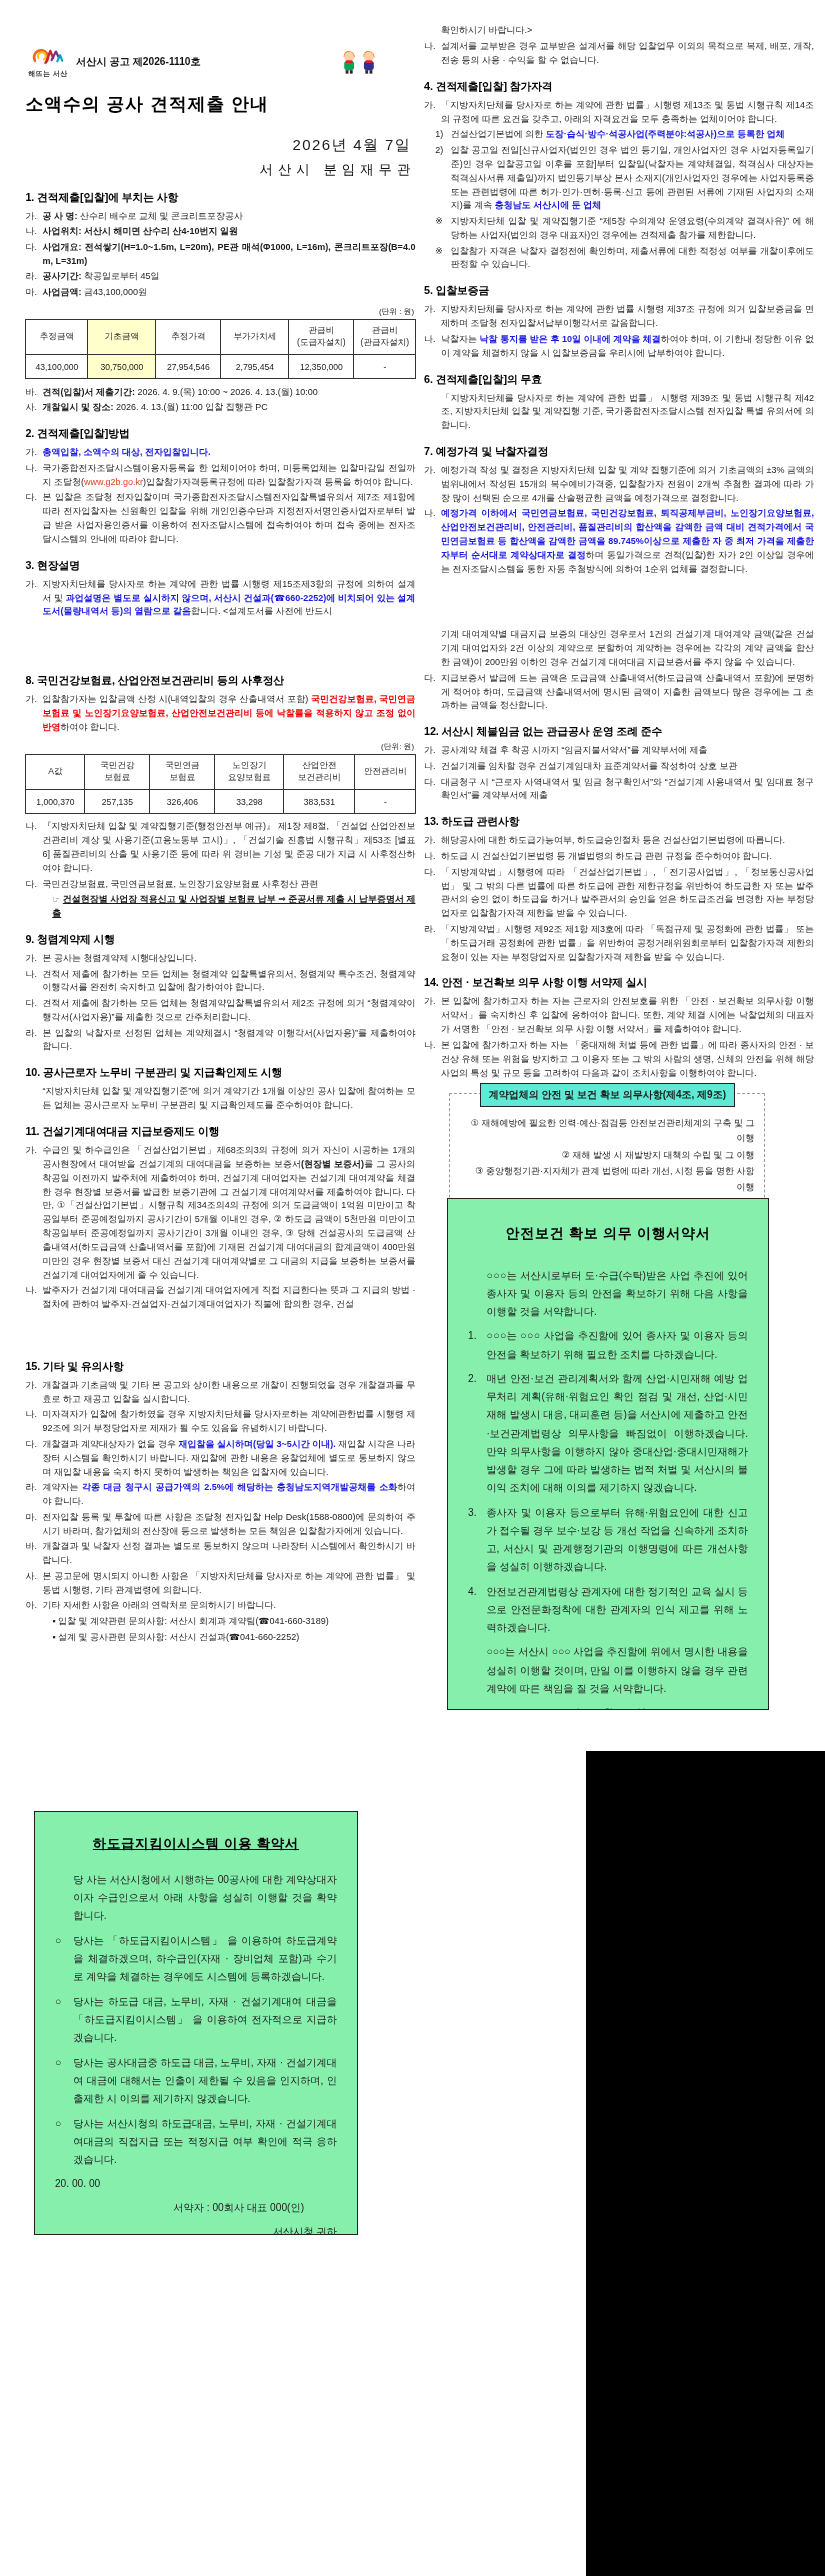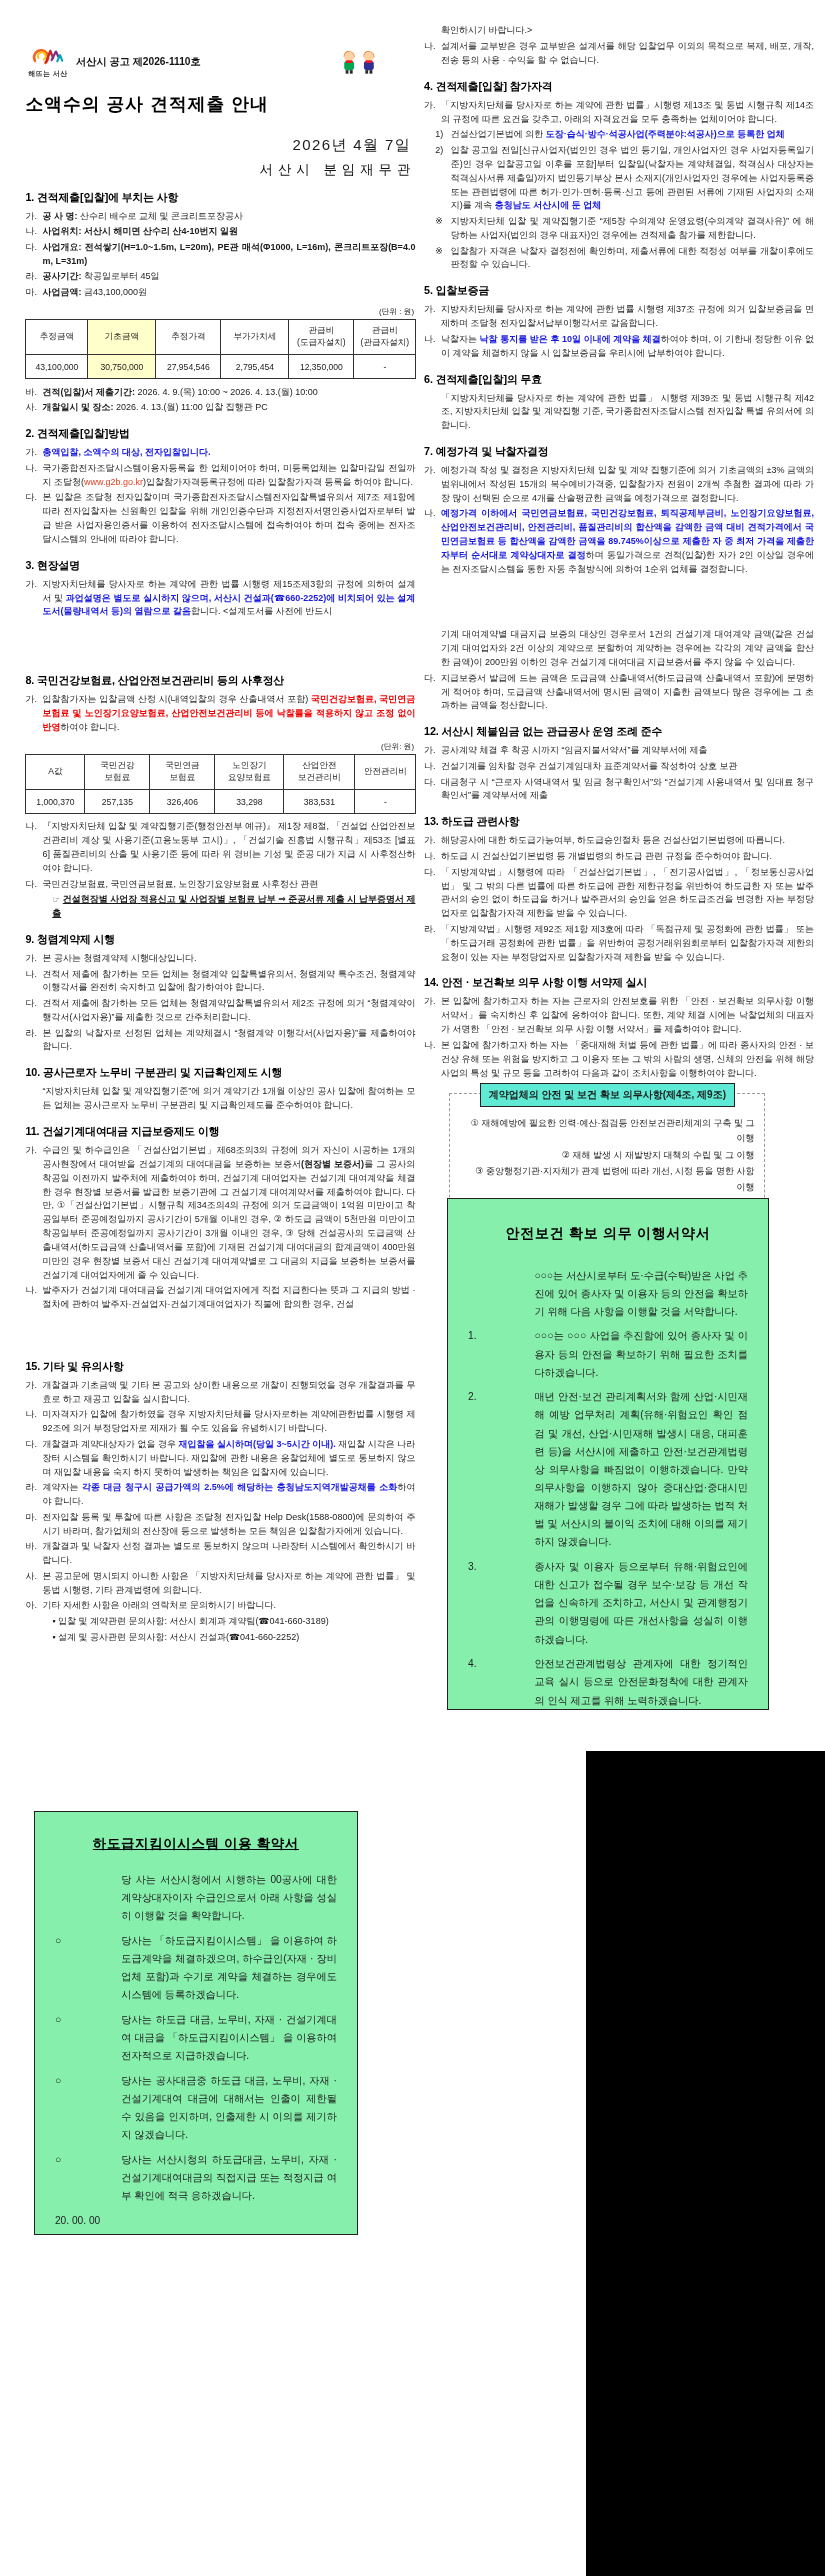--- a/index.html
+++ b/index.html
@@ -40,21 +40,21 @@
   .dbox-t{border:1.4px solid #222;font-weight:bold;text-align:center;font-size:10px;
           padding:4.2px 5.7px;margin:-11.3px auto 8.5px auto;background:#5eead4;width:82%;}
   .ditem{font-size:9px;line-height:1.7;margin:1.4px 0 1.4px 4.2px;text-align:right;}
 
   
   .docbox{position:absolute;border:1.4px solid #222;background:#86efac;box-sizing:border-box;
           padding:17px 20px;overflow:hidden;}
   .docbox .bt{text-align:center;font-weight:bold;color:#000;}
   #boxG .bt{font-size:13.4px;text-decoration:underline;margin:5.7px 0 18.4px 0;letter-spacing:0.7px;}
   #boxF .bt{font-size:14px;margin:8.5px 0 24px 0;letter-spacing:0.7px;}
-  .docbox .item{font-size:10.2px;line-height:1.78;margin:6.4px 0;gap:48px;}
+  .docbox .item{font-size:10.2px;line-height:1.78;margin:6.4px 0;}
   .docbox .lbl{flex-basis:18.4px;}
   .docbox .line{font-size:10.2px;line-height:1.7;margin:6.4px 0;}
   .line{font-size:9px;margin:1.8px 0;}
   .pre{white-space:pre;}
 
   
   .b{font-weight:bold;}
   .blue{color:#1a1ae0;font-weight:bold;}
   .red{color:#f00000;font-weight:bold;}
   .red2{color:#e04327;}

